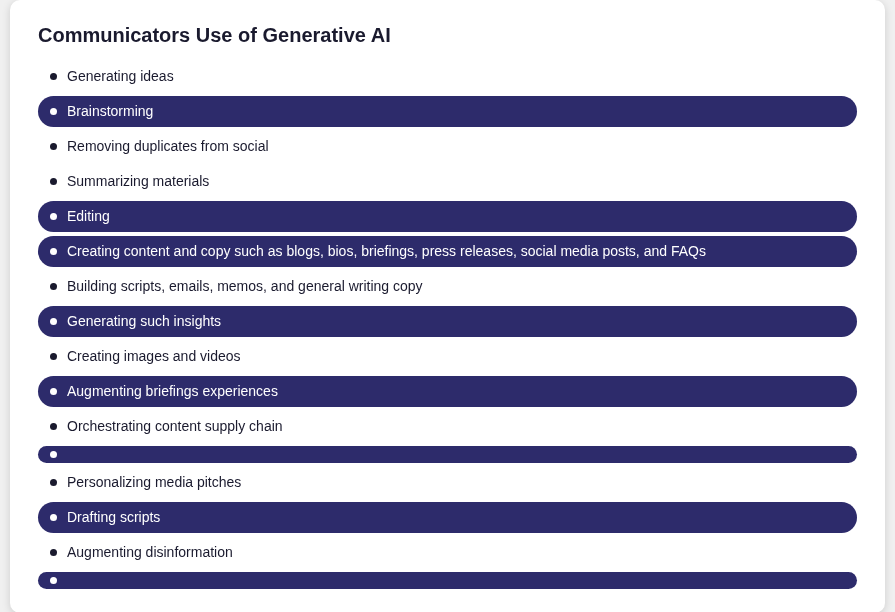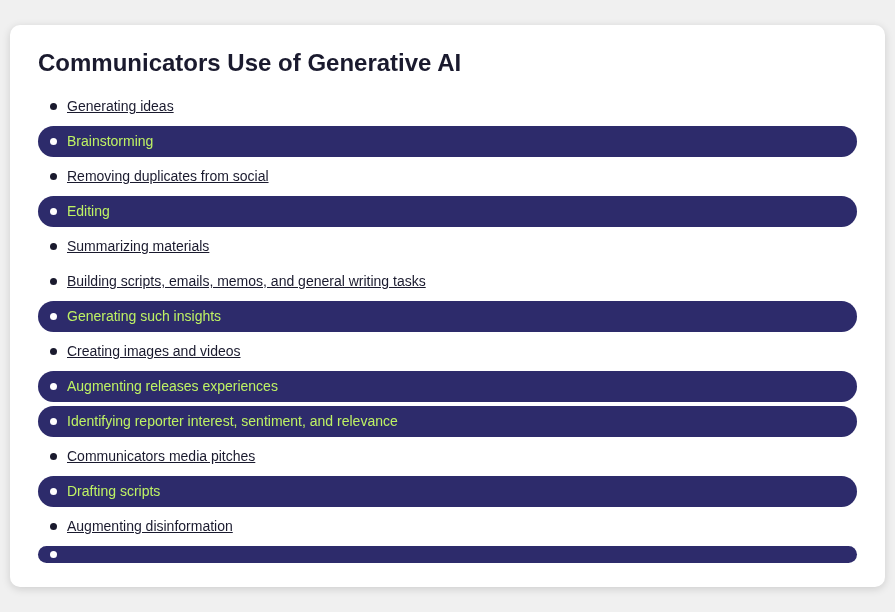--- a/index.html
+++ b/index.html
@@ -19,21 +19,21 @@
 
     .card {
       background: #ffffff;
       border-radius: 10px;
       padding: 24px 28px;
       width: 875px;
       box-shadow: 0 2px 8px rgba(0,0,0,0.15);
     }
 
     .card-title {
-      font-size: 24px;
+      font-size: 20px;
       font-weight: 800;
       color: #1a1a2e;
       margin-bottom: 14px;
     }
 
     .list-container {
       display: flex;
       flex-direction: column;
       gap: 4px;
     }
@@ -47,21 +47,20 @@
     }
 
     .list-item.dark {
       background: #2d2b6b;
       color: #ffffff;
     }
 
     .list-item.light {
       background: transparent;
       color: #1a1a2e;
-      text-decoration: underline;
     }
 
     .bullet {
       width: 7px;
       height: 7px;
       border-radius: 50%;
       flex-shrink: 0;
     }
 
     .list-item.dark .bullet {
@@ -71,21 +70,21 @@
     .list-item.light .bullet {
       background: #1a1a2e;
     }
 
     .item-text {
       font-size: 14px;
       line-height: 1.5;
     }
 
     .list-item.dark .item-text {
-      color: #bef264;
+      color: #ffffff;
     }
 
     .list-item.light .item-text {
       color: #1a1a2e;
     }
   </style>
 </head>
 <body>
 
 <div class="card">
@@ -96,51 +95,58 @@
         <span class="item-text">Generating ideas</span>
       </div>
       <div class="list-item dark">
         <span class="bullet"></span>
         <span class="item-text">Brainstorming</span>
       </div>
       <div class="list-item light">
         <span class="bullet"></span>
         <span class="item-text">Removing duplicates from social</span>
       </div>
+      <div class="list-item light">
+        <span class="bullet"></span>
+        <span class="item-text">Summarizing materials</span>
+      </div>
       <div class="list-item dark">
         <span class="bullet"></span>
         <span class="item-text">Editing</span>
       </div>
-      <div class="list-item light">
+      <div class="list-item dark">
         <span class="bullet"></span>
-        <span class="item-text">Summarizing materials</span>
+        <span class="item-text">Creating content and copy such as blogs, bios, briefings, press releases, social media posts, and FAQs</span>
       </div>
       <div class="list-item light">
         <span class="bullet"></span>
-        <span class="item-text">Building scripts, emails, memos, and general writing tasks</span>
+        <span class="item-text">Building scripts, emails, memos, and general writing copy</span>
       </div>
       <div class="list-item dark">
         <span class="bullet"></span>
         <span class="item-text">Generating such insights</span>
       </div>
       <div class="list-item light">
         <span class="bullet"></span>
         <span class="item-text">Creating images and videos</span>
       </div>
       <div class="list-item dark">
         <span class="bullet"></span>
-        <span class="item-text">Augmenting releases experiences</span>
+        <span class="item-text">Augmenting briefings experiences</span>
+      </div>
+      <div class="list-item light">
+        <span class="bullet"></span>
+        <span class="item-text">Orchestrating content supply chain</span>
       </div>
       <div class="list-item dark">
         <span class="bullet"></span>
-        <span class="item-text">Identifying reporter interest, sentiment, and relevance</span>
       </div>
       <div class="list-item light">
         <span class="bullet"></span>
-        <span class="item-text">Communicators media pitches</span>
+        <span class="item-text">Personalizing media pitches</span>
       </div>
       <div class="list-item dark">
         <span class="bullet"></span>
         <span class="item-text">Drafting scripts</span>
       </div>
       <div class="list-item light">
         <span class="bullet"></span>
         <span class="item-text">Augmenting disinformation</span>
       </div>
       <div class="list-item dark">

